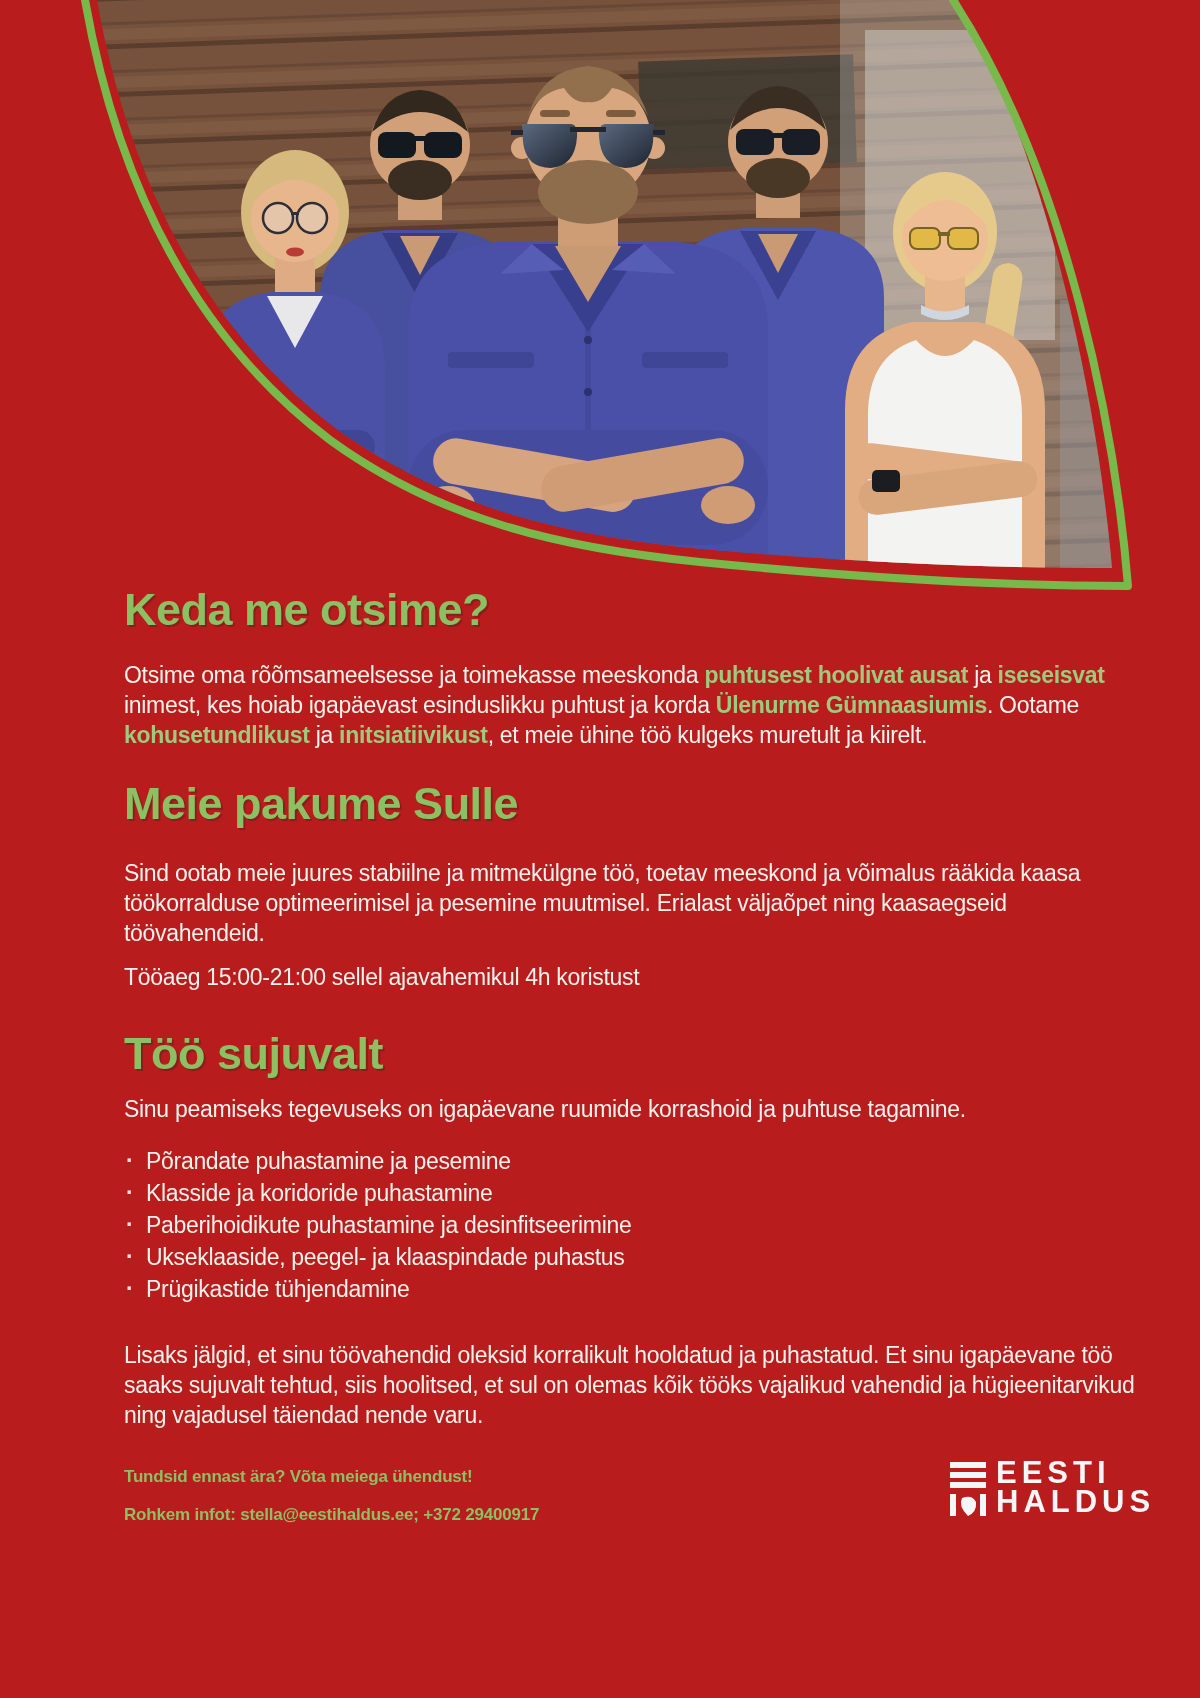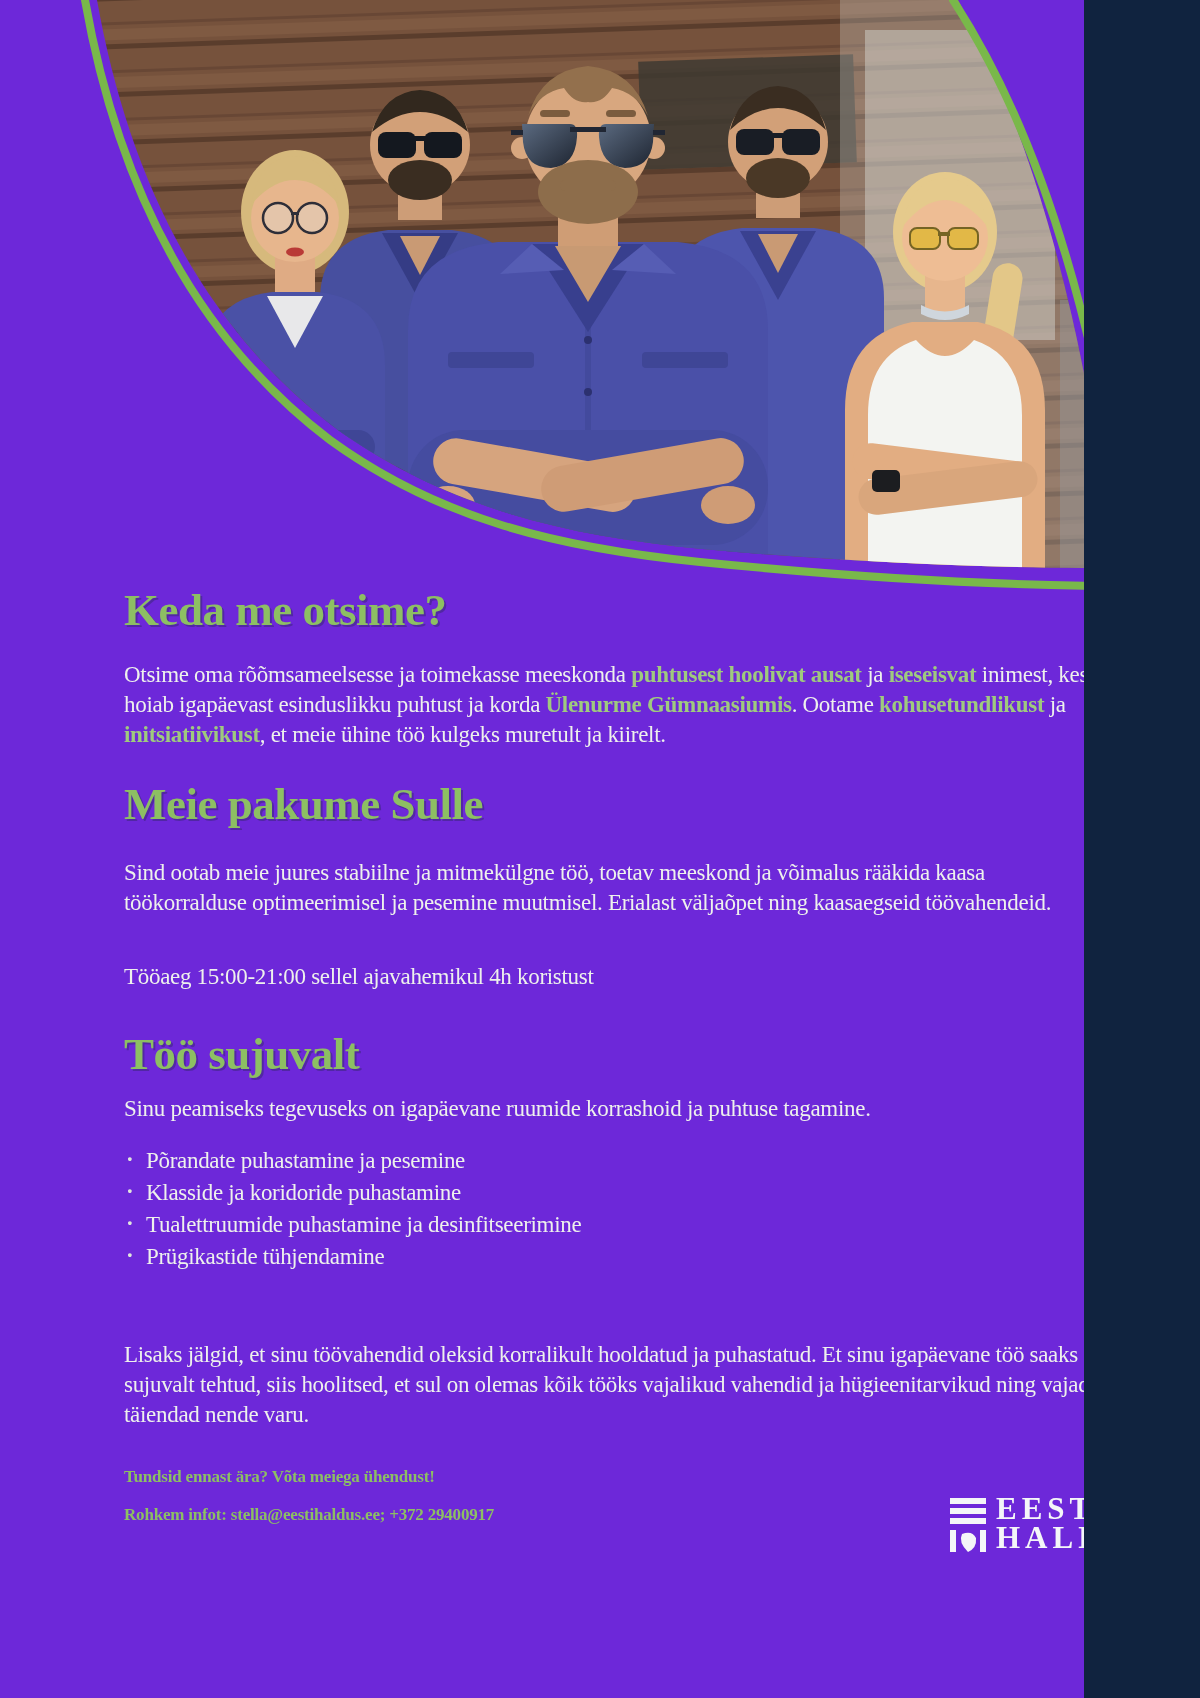--- a/index.html
+++ b/index.html
@@ -1,21 +1,21 @@
 <!DOCTYPE html>
 <html lang="et"><head>
 <meta charset="utf-8">
 <style>
   html,body{margin:0;padding:0;background:#10233f;}
   .poster{
     position:relative;
-    width:1084px;height:1698px;
-    background:#6d28d9;
+    width:1200px;height:1698px;
+    background:#b91c1c;
     overflow:hidden;
-    font-family:Liberation Serif, serif;
+    font-family:Liberation Sans, sans-serif;
     color:#eef1ec;
   }
   .hero{position:absolute;top:0;left:0;width:1200px;height:620px;}
   .abs{position:absolute;}
   h1.sec{
     margin:0;
     font-size:45px;
     font-weight:700;
     color:#8dbf63;
     letter-spacing:-0.5px;
@@ -51,21 +51,21 @@
     color:#dfe5dd;
   }
   .contact{
     font-size:17px;
     font-weight:700;
     line-height:38px;
     letter-spacing:-0.2px;
     color:#8dbf63;
     margin:0;
   }
-  .logo{position:absolute;left:950px;top:1494px;width:230px;height:62px;}
+  .logo{position:absolute;left:950px;top:1458px;width:230px;height:62px;}
   .logo .mark{position:absolute;left:0;top:2px;}
   .logo .word{
     position:absolute;left:46px;
     color:#f4f6f8;
     font-size:31px;
     font-weight:600;
     letter-spacing:5px;
     line-height:29px;
     white-space:nowrap;
   }
@@ -205,21 +205,22 @@
 
   <p class="body-text abs" style="left:124px;top:962px;width:990px;">Tööaeg 15:00-21:00 sellel ajavahemikul 4h koristust</p>
 
   <h1 class="sec abs" style="left:124px;top:1028px;">Töö sujuvalt</h1>
 
   <p class="body-text abs" style="left:124px;top:1094px;width:1010px;">Sinu peamiseks tegevuseks on igapäevane ruumide korrashoid ja puhtuse tagamine.</p>
 
   <ul class="tasks abs" style="left:124px;top:1146px;width:1010px;">
       <li>Põrandate puhastamine ja pesemine</li>
       <li>Klasside ja koridoride puhastamine</li>
-      <li>Tualettruumide puhastamine ja desinfitseerimine</li>
+      <li>Paberihoidikute puhastamine ja desinfitseerimine</li>
+      <li>Ukseklaaside, peegel- ja klaaspindade puhastus</li>
       <li>Prügikastide tühjendamine</li>
     </ul>
 
   <p class="body-text abs" style="left:124px;top:1340px;width:1015px;">Lisaks jälgid, et sinu töövahendid oleksid korralikult hooldatud ja puhastatud. Et sinu igapäevane töö saaks sujuvalt tehtud, siis hoolitsed, et sul on olemas kõik tööks vajalikud vahendid ja hügieenitarvikud ning vajadusel täiendad nende varu.</p>
 
   <div class="abs" style="left:124px;top:1458px;width:760px;">
     <p class="contact">Tundsid ennast ära? Võta meiega ühendust!</p>
     <p class="contact">Rohkem infot: stella@eestihaldus.ee; +372 29400917</p>
   </div>
 

